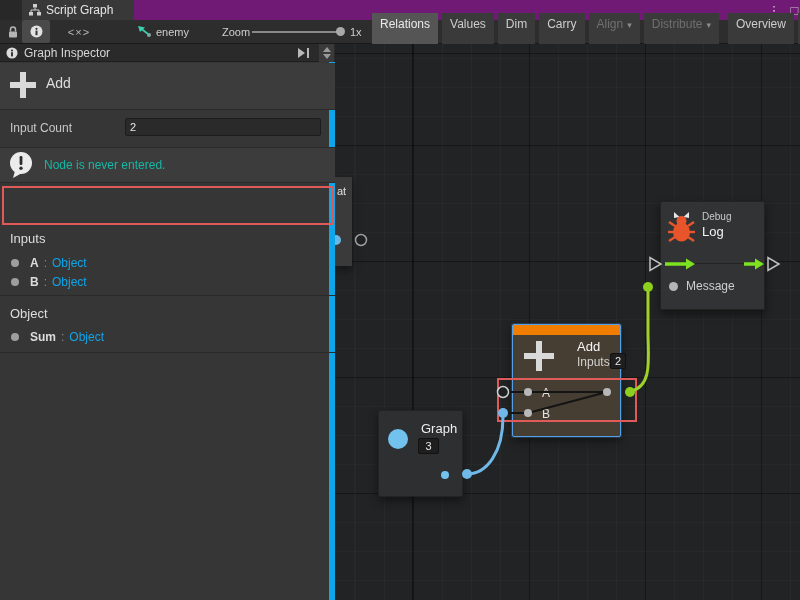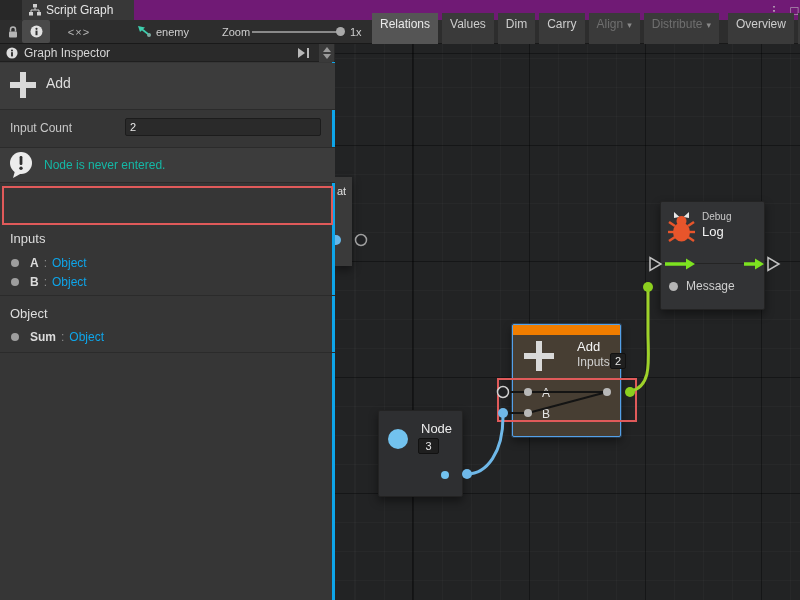--- a/index.html
+++ b/index.html
@@ -31,21 +31,21 @@
   .zoomval{left:350px;font-size:11px;color:#cfcfcf;}
   .btnrow{position:absolute;left:372px;top:1px;height:22px;display:flex;align-items:center;}
   .tbtn{height:38px;line-height:22px;padding:0 8px;background:#3a3a3a;color:#cdcdcd;
         font-size:12px;margin-right:4px;white-space:nowrap;cursor:default;}
   .tbtn.active{background:#555555;color:#eaeaea;}
   .tbtn.disabled{color:#6f6f6f;}
   .tbtn .dd{font-size:9px;color:#8a8a8a;margin-left:4px;}
   .tbtn.gap{margin-left:5px;}
   
   .inspector{position:absolute;left:0;top:44px;width:335px;height:556px;background:#363636;
-       border-right:3px solid #0ea5e9;box-sizing:border-box;}
+       border-right:6px solid #0ea5e9;box-sizing:border-box;}
   .insp-header{position:absolute;left:0;top:0;width:335px;height:18px;background:#2a2a2a;
        border-bottom:1px solid #1f1f1f;box-sizing:border-box;display:flex;align-items:center;
        gap:6px;padding-left:6px;font-size:12px;color:#d6d6d6;}
   .dockicon{position:absolute;left:297px;top:4px;}
   .spinner{position:absolute;left:319px;top:0;width:15px;height:18px;background:#3a3a3a;}
   .spin-up{position:absolute;left:4px;top:3px;width:0;height:0;border-left:4px solid transparent;
        border-right:4px solid transparent;border-bottom:5px solid #9a9a9a;}
   .spin-down{position:absolute;left:4px;top:10px;width:0;height:0;border-left:4px solid transparent;
        border-right:4px solid transparent;border-top:5px solid #9a9a9a;}
   .addsection{position:absolute;left:0;top:19px;width:335px;height:47px;background:#3c3c3c;
@@ -242,21 +242,21 @@
   </div>
 
   <div class="graph">
 
     <div class="node clippednode">
       <span class="cliptext">at</span>
     </div>
 
     <div class="node floatnode">
       <div class="floatcircle"></div>
-      <div class="floattitle">Node</div>
+      <div class="floattitle">Graph</div>
       <div class="valbadge floatval">3</div>
       <div class="floatport"></div>
     </div>
 
     <div class="node addnode">
       <div class="addheader"></div>
       <div class="addplus plus"></div>
       <div class="addname">Add</div>
       <div class="addsub">Inputs</div>
       <div class="valbadge addcount">2</div>

